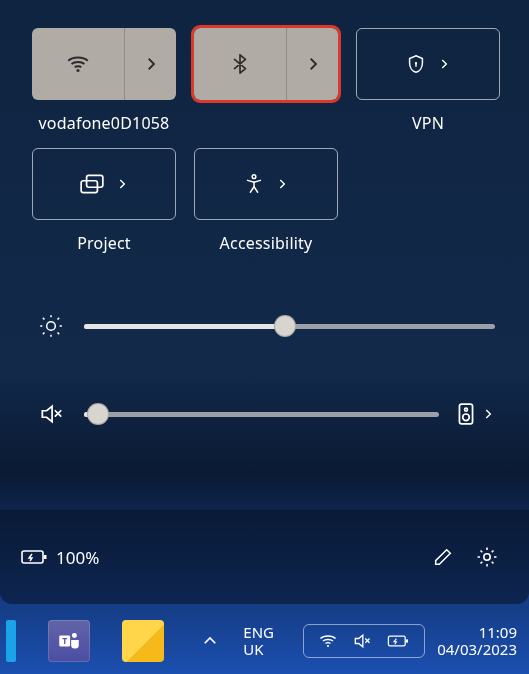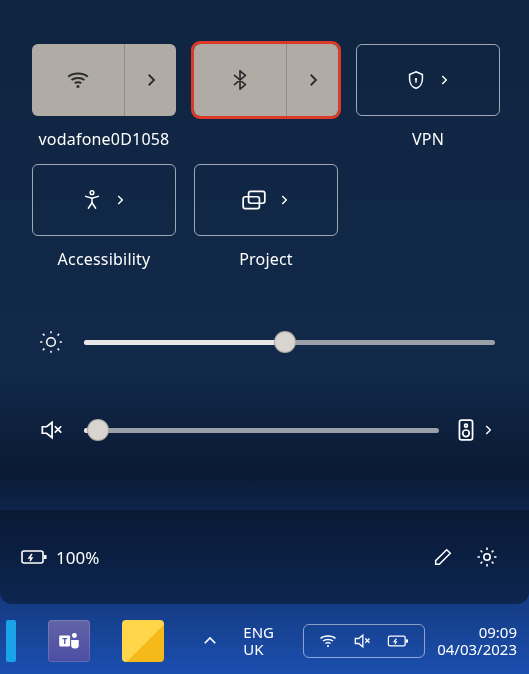--- a/index.html
+++ b/index.html
@@ -6,21 +6,21 @@
   body {
     width: 529px; height: 674px;
     font-family: "Segoe UI", system-ui, sans-serif;
     background: linear-gradient(180deg, #0f2440 0%, #12294a 55%, #0a1a34 70%, #1b4fb0 100%);
     color: #fff;
     overflow: hidden;
     position: relative;
   }
   .panel {
     width: 100%;
-    padding: 44px 32px 0 32px;
+    padding: 28px 32px 0 32px;
   }
   .tiles {
     display: grid;
     grid-template-columns: repeat(3, 1fr);
     column-gap: 18px;
     row-gap: 14px;
   }
   .tile-wrap { display:flex; flex-direction:column; align-items:center; }
   .tile {
     width: 144px; height: 72px;
@@ -159,48 +159,48 @@
             </svg>
         </div>
       </div>
       <div class="tile-label">VPN</div>
     </div>
 
 
     <div class="tile-wrap">
       <div class="tile outline">
         <div class="main" style="gap:10px">
+          <svg width="26" height="22" viewBox="0 0 24 20" fill="none" stroke="#fff" stroke-width="1.6">
+            <rect x="7" y="2" width="15" height="11" rx="2"></rect>
+              <rect x="2" y="7" width="15" height="11" rx="2"></rect>
+          </svg>
+          <svg width="14" height="14" viewBox="0 0 24 24" fill="none" stroke="#fff" stroke-width="2.4">
+              <polyline points="9 5 16 12 9 19"></polyline>
+            </svg>
+        </div>
+      </div>
+      <div class="tile-label">Project</div>
+    </div>
+
+    <div class="tile-wrap">
+      <div class="tile outline">
+        <div class="main" style="gap:10px">
           <svg width="22" height="24" viewBox="0 0 24 24" fill="none" stroke="#fff" stroke-width="1.6" stroke-linecap="round">
             <circle cx="12" cy="4" r="2"></circle>
               <path d="M5 8 L12 10 L19 8"></path>
               <line x1="12" y1="10" x2="12" y2="15"></line>
             <line x1="12" y1="15" x2="8" y2="21"></line>
               <line x1="12" y1="15" x2="16" y2="21"></line>
           </svg>
           <svg width="14" height="14" viewBox="0 0 24 24" fill="none" stroke="#fff" stroke-width="2.4">
               <polyline points="9 5 16 12 9 19"></polyline>
             </svg>
         </div>
       </div>
       <div class="tile-label">Accessibility</div>
-    </div>
-
-    <div class="tile-wrap">
-      <div class="tile outline">
-        <div class="main" style="gap:10px">
-          <svg width="26" height="22" viewBox="0 0 24 20" fill="none" stroke="#fff" stroke-width="1.6">
-            <rect x="7" y="2" width="15" height="11" rx="2"></rect>
-              <rect x="2" y="7" width="15" height="11" rx="2"></rect>
-          </svg>
-          <svg width="14" height="14" viewBox="0 0 24 24" fill="none" stroke="#fff" stroke-width="2.4">
-              <polyline points="9 5 16 12 9 19"></polyline>
-            </svg>
-        </div>
-      </div>
-      <div class="tile-label">Project</div>
     </div>
 
   </div>
 
   <div class="sliders">
 
     <div class="slider-row">
       <div class="slider-icon">
         <svg width="26" height="26" viewBox="0 0 24 24" fill="none" stroke="#fff" stroke-width="1.4">
           <circle cx="12" cy="12" r="4"></circle>
@@ -306,16 +306,16 @@
         <line x1="16" y1="9" x2="21" y2="14"></line>
         <line x1="21" y1="9" x2="16" y2="14"></line>
       </svg>
     <svg width="24" height="16" viewBox="0 0 28 20" fill="none" stroke="#fff" stroke-width="1.6">
         <rect x="2" y="4" width="21" height="12" rx="2"></rect>
         <rect x="24" y="8" width="2.5" height="4" fill="#fff" stroke="none"></rect>
         <path d="M12 7 L9 11 H12 L10 14" stroke-width="1.4"></path>
       </svg>
   </div>
   <div class="tb-clock">
-    <div>09:09</div>
+    <div>11:09</div>
     <div>04/03/2023</div>
   </div>
 </div>
 
 </body></html>

